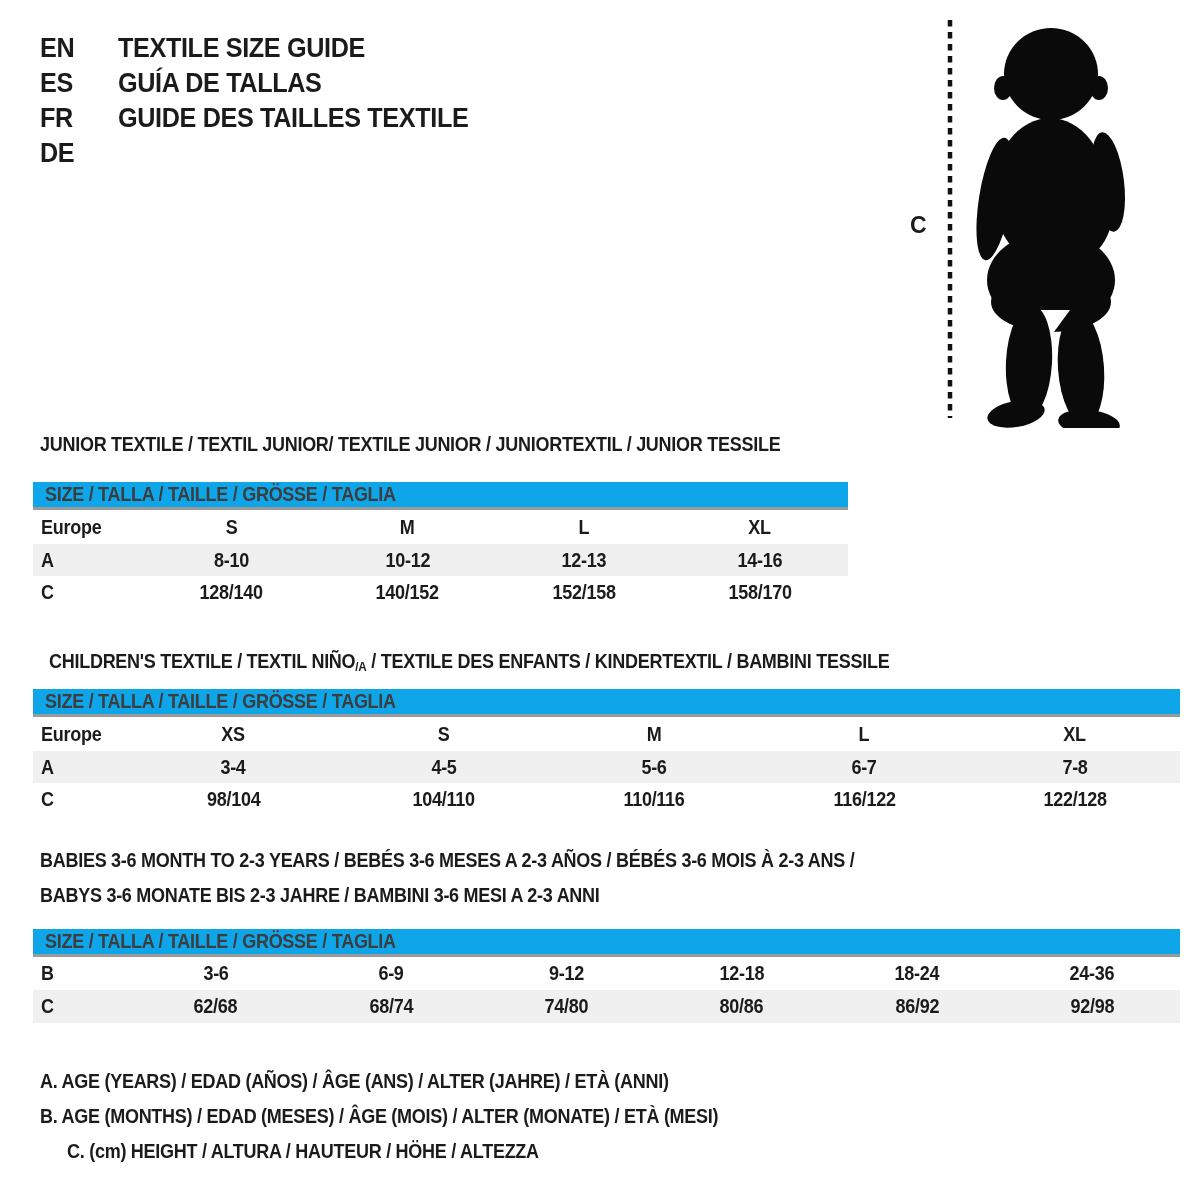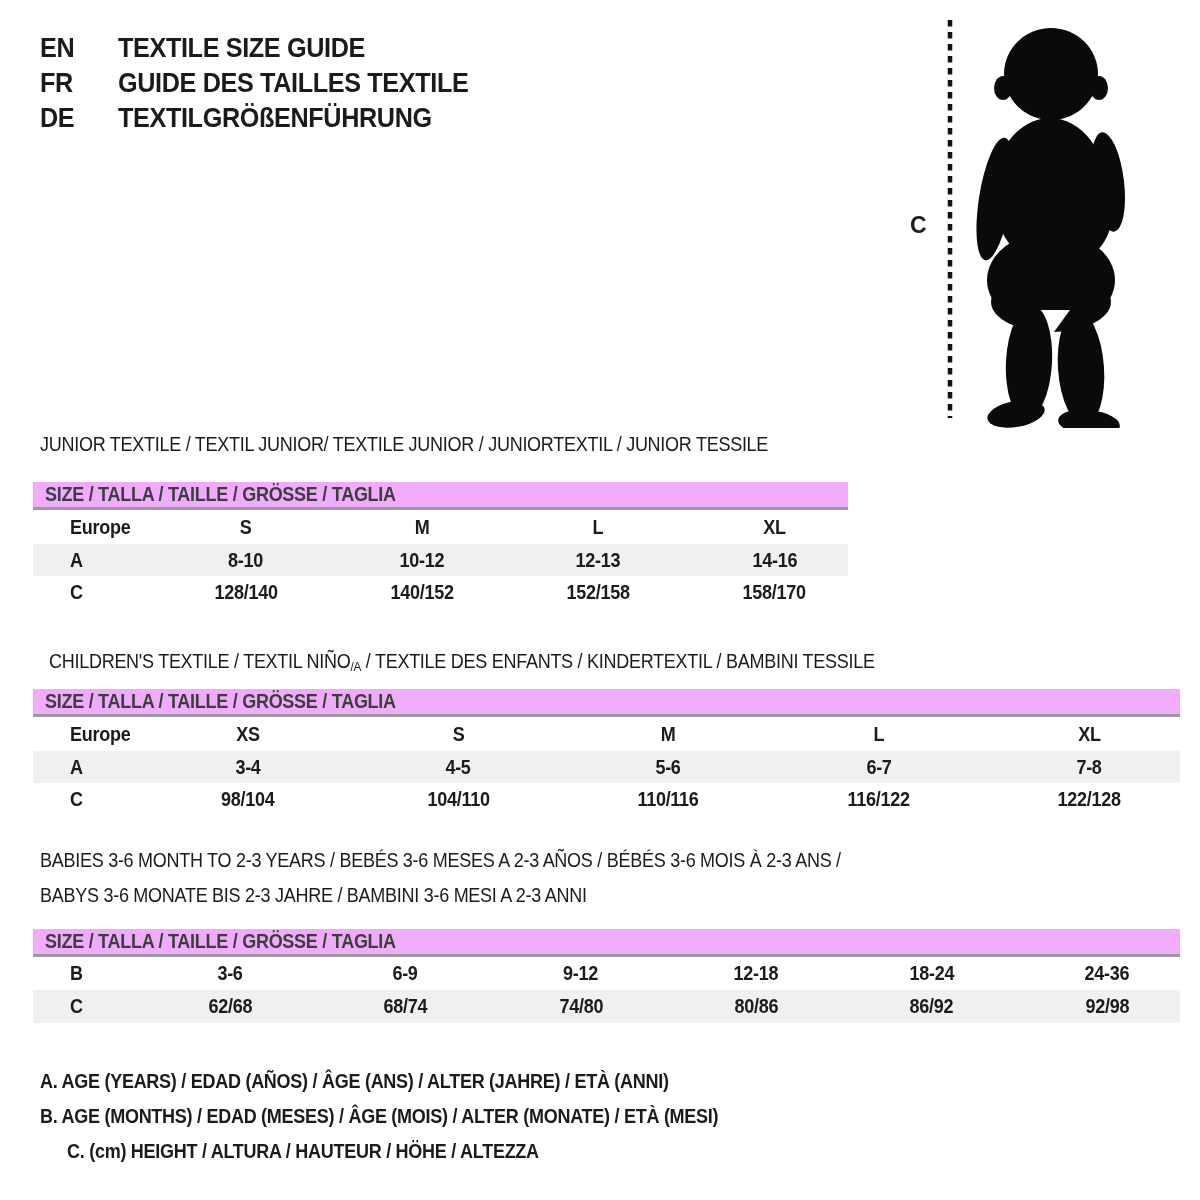--- a/index.html
+++ b/index.html
@@ -17,35 +17,35 @@
   
   .cond  { display: inline-block; transform: scaleX(0.9); transform-origin: 0 50%; white-space: nowrap; }
   .condc { display: inline-block; transform: scaleX(0.9); transform-origin: 50% 50%; white-space: nowrap; }
 
   
   .lang-list { position: absolute; left: 40px; top: 30px; }
   .lang-row  { display: flex; align-items: center; height: 35px; font-size: 28px; font-weight: 700; letter-spacing: -0.4px; }
   .lang-code { width: 78px; flex: 0 0 78px; }
 
   
-  .sec-title { position: absolute; left: 40px; font-size: 20px; font-weight: 400; letter-spacing: -0.3px; white-space: nowrap; }
+  .sec-title { position: absolute; left: 40px; font-size: 20px; font-weight: 700; letter-spacing: -0.3px; white-space: nowrap; }
   .sub-small { font-size: 13px; position: relative; top: 3px; }
 
   
   .sg-table { position: absolute; }
   .band {
-    height: 28px; background: #f0abfc; border-bottom: 3px solid #9a9a9a;
+    height: 28px; background: #0ea5e9; border-bottom: 3px solid #9a9a9a;
     display: flex; align-items: center; padding-left: 12px;
     font-size: 20px; font-weight: 700; color: #3d3d3d; letter-spacing: -0.3px;
   }
   .trow { display: grid; align-items: center; font-size: 20px; font-weight: 700; letter-spacing: -0.3px; }
   .row-head { height: 34px; }
   .row-data { height: 32px; }
   .alt { background: #f0f0f0; }
-  .cell { text-align: center; margin-left: 29px; }
+  .cell { text-align: center; }
   .cell.first { text-align: left; padding-left: 8px; }
   .cols5 { grid-template-columns: 110px repeat(4, 1fr); }
   .cols6 { grid-template-columns: 95px repeat(5, 1fr); }
   .cols7 { grid-template-columns: 95px repeat(6, 1fr); }
 
   
   .figure-svg { position: absolute; left: 898px; top: 14px; }
   .measure-label { position: absolute; left: 910px; top: 212px; font-size: 23px; font-weight: 700; }
 
   
@@ -55,26 +55,29 @@
 <body>
 
 <div class="page">
 
   <div class="lang-list">
     <div class="lang-row">
       <span class="lang-code"><span class="cond">EN</span></span>
       <span class="lang-text"><span class="cond">TEXTILE SIZE GUIDE</span></span>
     </div>
     <div class="lang-row">
+      <span class="lang-code"><span class="cond">ES</span></span>
+      <span class="lang-text"><span class="cond">GUÍA DE TALLAS</span></span>
+    </div>
+    <div class="lang-row">
       <span class="lang-code"><span class="cond">FR</span></span>
       <span class="lang-text"><span class="cond">GUIDE DES TAILLES TEXTILE</span></span>
     </div>
     <div class="lang-row">
       <span class="lang-code"><span class="cond">DE</span></span>
-      <span class="lang-text"><span class="cond">TEXTILGRÖßENFÜHRUNG</span></span>
     </div>
   </div>
 
   <span class="measure-label">C</span>
   <svg class="figure-svg" width="262" height="414" viewBox="0 0 262 414">
     <g>
       <line x1="52" y1="6" x2="52" y2="404" stroke="#111111" stroke-width="4.5" stroke-dasharray="6.5 5.5"></line>
     </g>
     <g transform="translate(60,10)" fill="#0a0a0a">
       <ellipse cx="93" cy="50" rx="47" ry="46"></ellipse>

